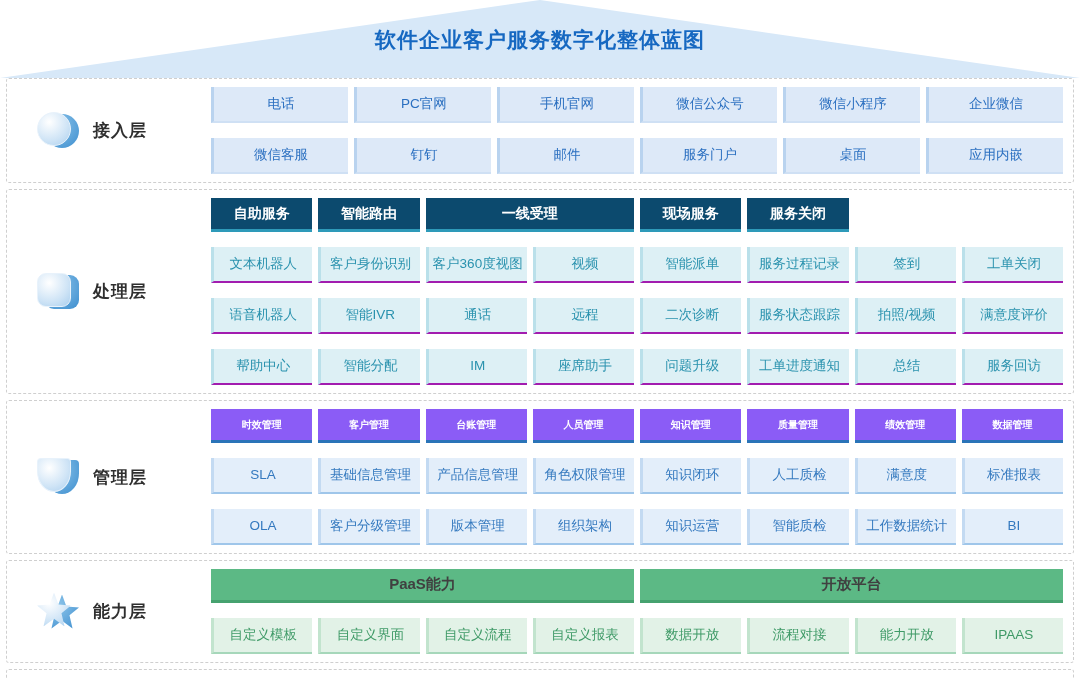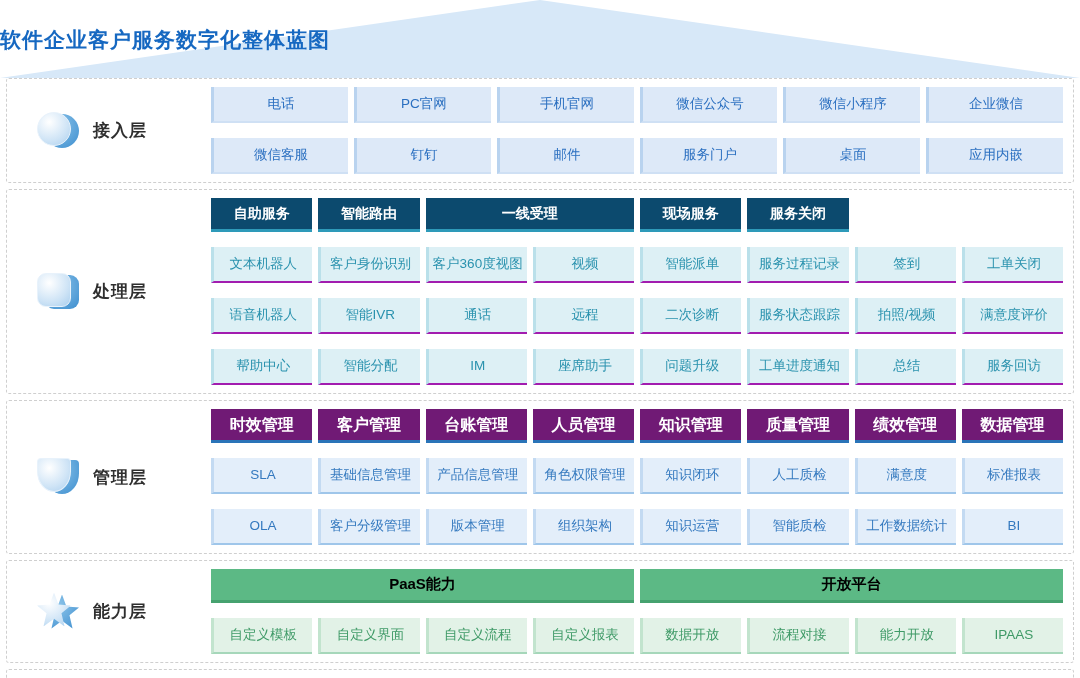--- a/index.html
+++ b/index.html
@@ -16,21 +16,21 @@
   .roof{
     position:relative;height:78px;width:1080px;
   }
   .roof-shape{
     position:absolute;inset:0;
     background:#d7e8f8;
     clip-path:polygon(50% 0%, 100% 100%, 0% 100%);
   }
   .roof-title{
     position:absolute;left:0;right:0;top:26px;
-    text-align:left;
+    text-align:center;
     font-size:21px;font-weight:bold;color:#1668c1;
     letter-spacing:1px;
   }
 
   
   .layer{
     box-sizing:border-box;
     border:1px dashed #cfcfcf;
     border-radius:3px;
     background:#ffffff;
@@ -108,31 +108,31 @@
     background:#0c4a6e;color:#ffffff;font-weight:bold;font-size:14px;
     border-bottom:3px solid #2e9ab9;
   }
   .cell-proc{
     background:#ddf0f5;color:#2a92ae;
     border-left:3px solid #bae0ea;
     border-bottom:2px solid #a21caf;
   }
   
   .hdr-mgmt{
-    background:#701a75;color:#ffffff;font-weight:bold;font-size:16px;
+    background:#8b5cf6;color:#ffffff;font-weight:bold;font-size:10px;
     border-bottom:3px solid #2a74b8;
   }
   .cell-mgmt{
     background:#e3eefa;color:#3479bf;
     border-left:3px solid #c3daf2;
     border-bottom:2px solid #9fc6ea;
   }
   
   .hdr-cap{
-    background:#5cb985;color:#000000;font-weight:bold;font-size:15px;
+    background:#5cb985;color:#404040;font-weight:bold;font-size:15px;
     border-bottom:3px solid #46a26f;
   }
   .cell-cap{
     background:#e2f2e7;color:#3f9a67;
     border-left:3px solid #c2e4ce;
     border-bottom:2px solid #a6d7ba;
   }
   
   .cell-deploy{
     background:#bef264;color:#2a6fc0;

